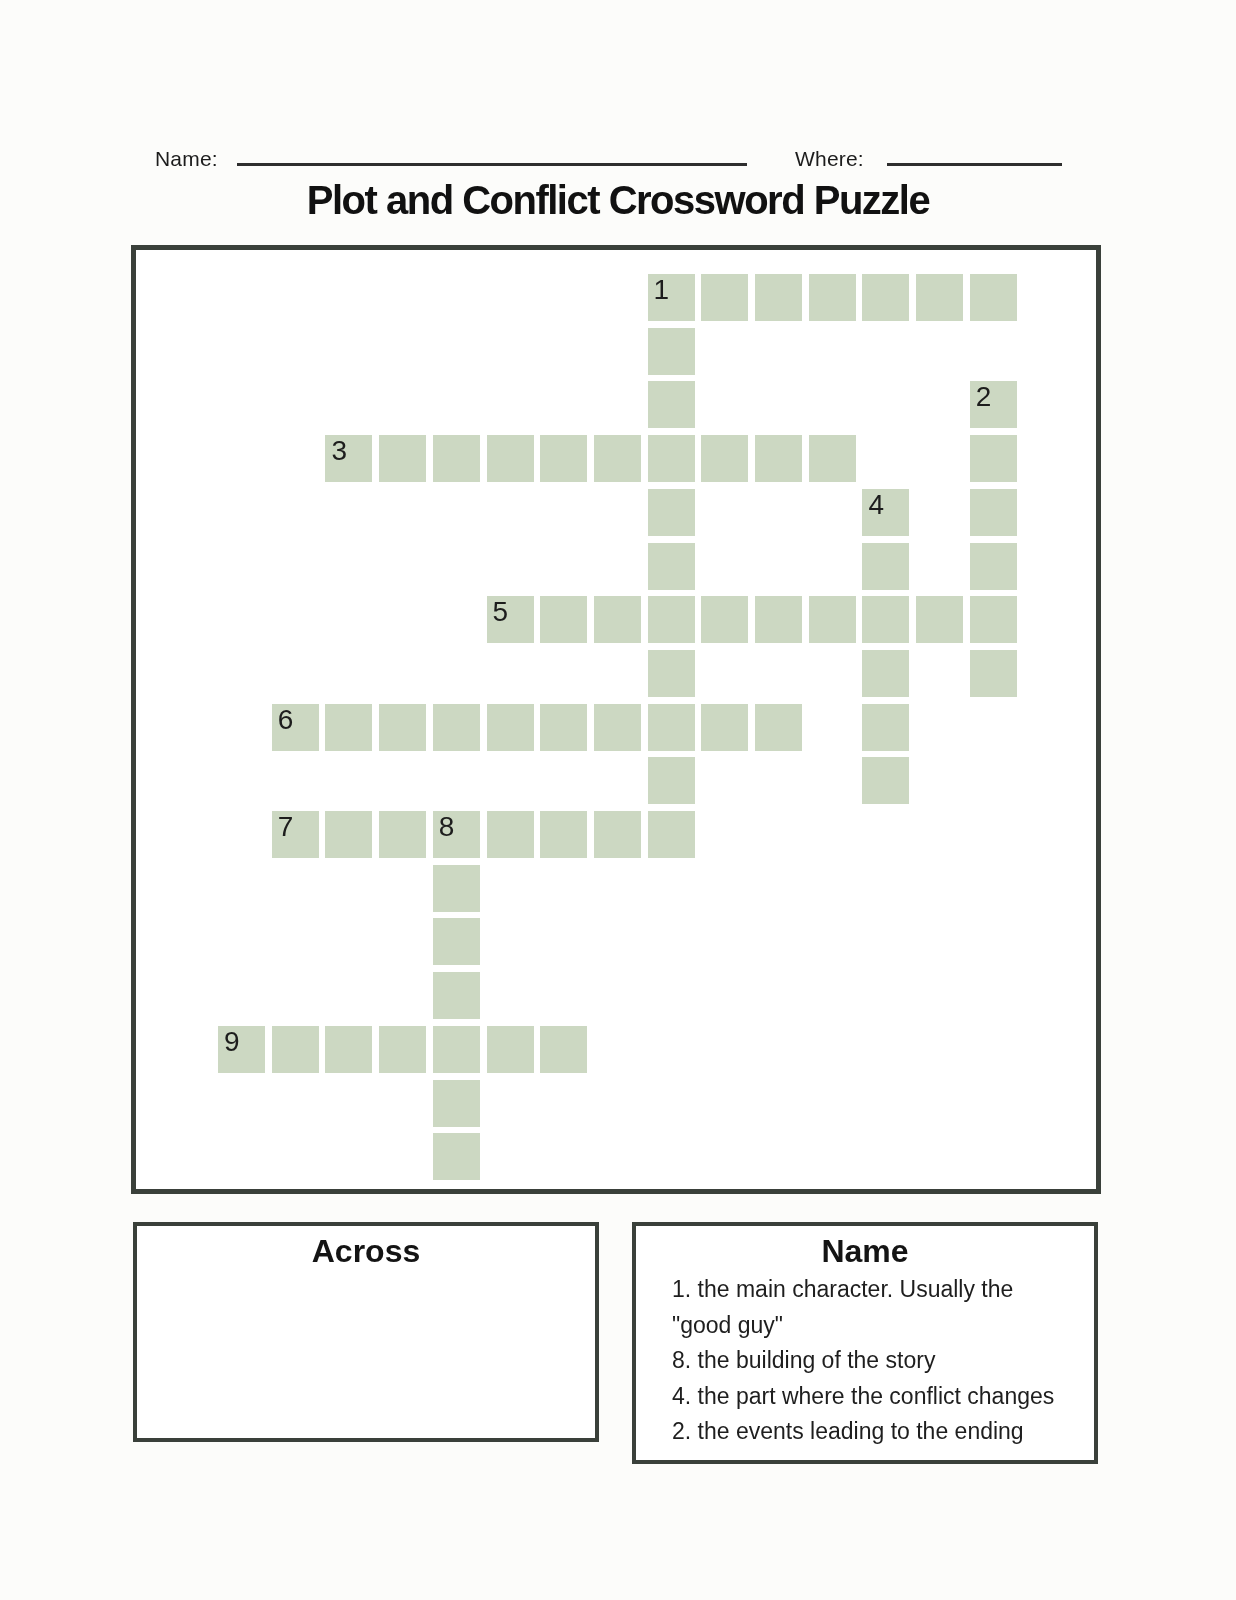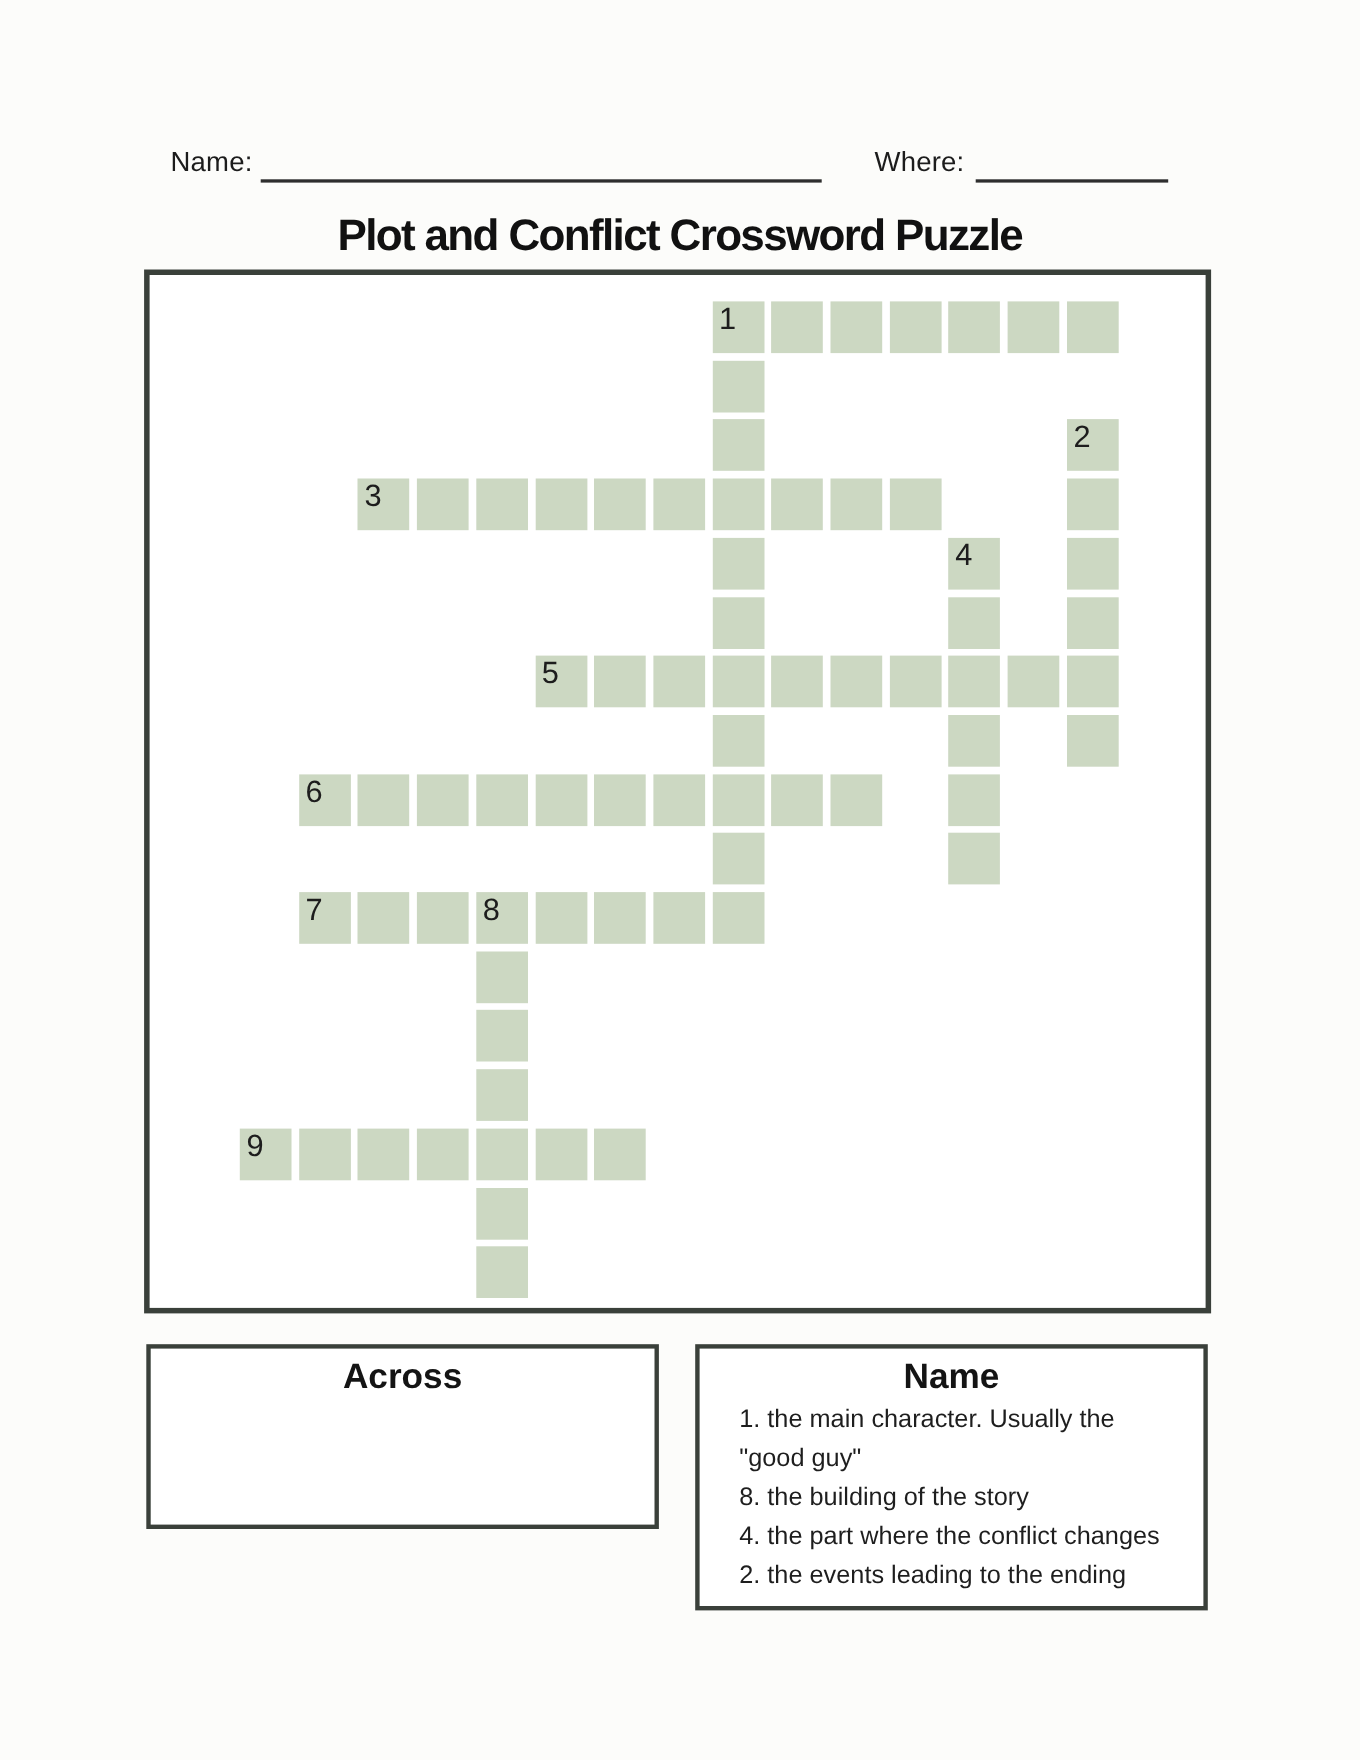--- a/index.html
+++ b/index.html
@@ -1,37 +1,37 @@
 <!DOCTYPE html>
 <html style="--cell: #ccd8c2;"><head>
 <meta charset="utf-8">
 <style>
   html,body{margin:0;padding:0;}
   body{background:#fcfcfa;font-family:"Liberation Sans","DejaVu Sans",sans-serif;}
   .page{position:relative;width:1236px;height:1600px;background:#fcfcfa;overflow:hidden;}
 
-  .hdr-label{position:absolute;top:133px;font-size:25px;color:#1c1c1c;letter-spacing:0.2px;}
+  .hdr-label{position:absolute;top:147px;font-size:21px;color:#1c1c1c;letter-spacing:0.2px;}
   .name-label{left:155px;}
   .period-label{left:795px;}
   .blank-line{position:absolute;top:163px;height:0;border-top:3px solid #2e2e2e;}
   .name-line{left:237px;width:510px;}
   .period-line{left:887px;width:175px;}
 
-  .title{position:absolute;left:0;top:192px;width:100%;margin:0;text-align:center;
+  .title{position:absolute;left:0;top:178px;width:100%;margin:0;text-align:center;
          font-size:40px;font-weight:700;letter-spacing:-1.5px;color:#111;}
 
   .grid-box{position:absolute;left:131px;top:245px;width:970px;height:949px;
             box-sizing:border-box;border:5px solid #3a403a;background:#fff;}
   .cell{position:absolute;width:47px;height:47px;background:var(--cell,#ccd8c2);}
   .cell-num{display:block;padding:1px 0 0 6px;font-size:28px;line-height:1.05;
             color:#1d1d1d;}
 
   .clue-box{position:absolute;top:1222px;width:466px;box-sizing:border-box;
             border:4px solid #3a403a;background:#fff;color:#1e1e1e;}
-  .clue-box.across{left:133px;height:168px;}
+  .clue-box.across{left:133px;height:220px;}
   .clue-box.down{left:632px;height:242px;}
   .clue-title{margin-top:6px;text-align:center;font-size:32px;font-weight:700;
               line-height:38px;color:#141414;}
   .clue-lines{margin-top:2px;}
   .clue-line{font-size:23px;line-height:35.5px;white-space:nowrap;}
   .across .clue-line{padding-left:22px;}
   .down .clue-line{padding-left:26px;margin-left:10px;}
 </style>
 </head>
 <body>

